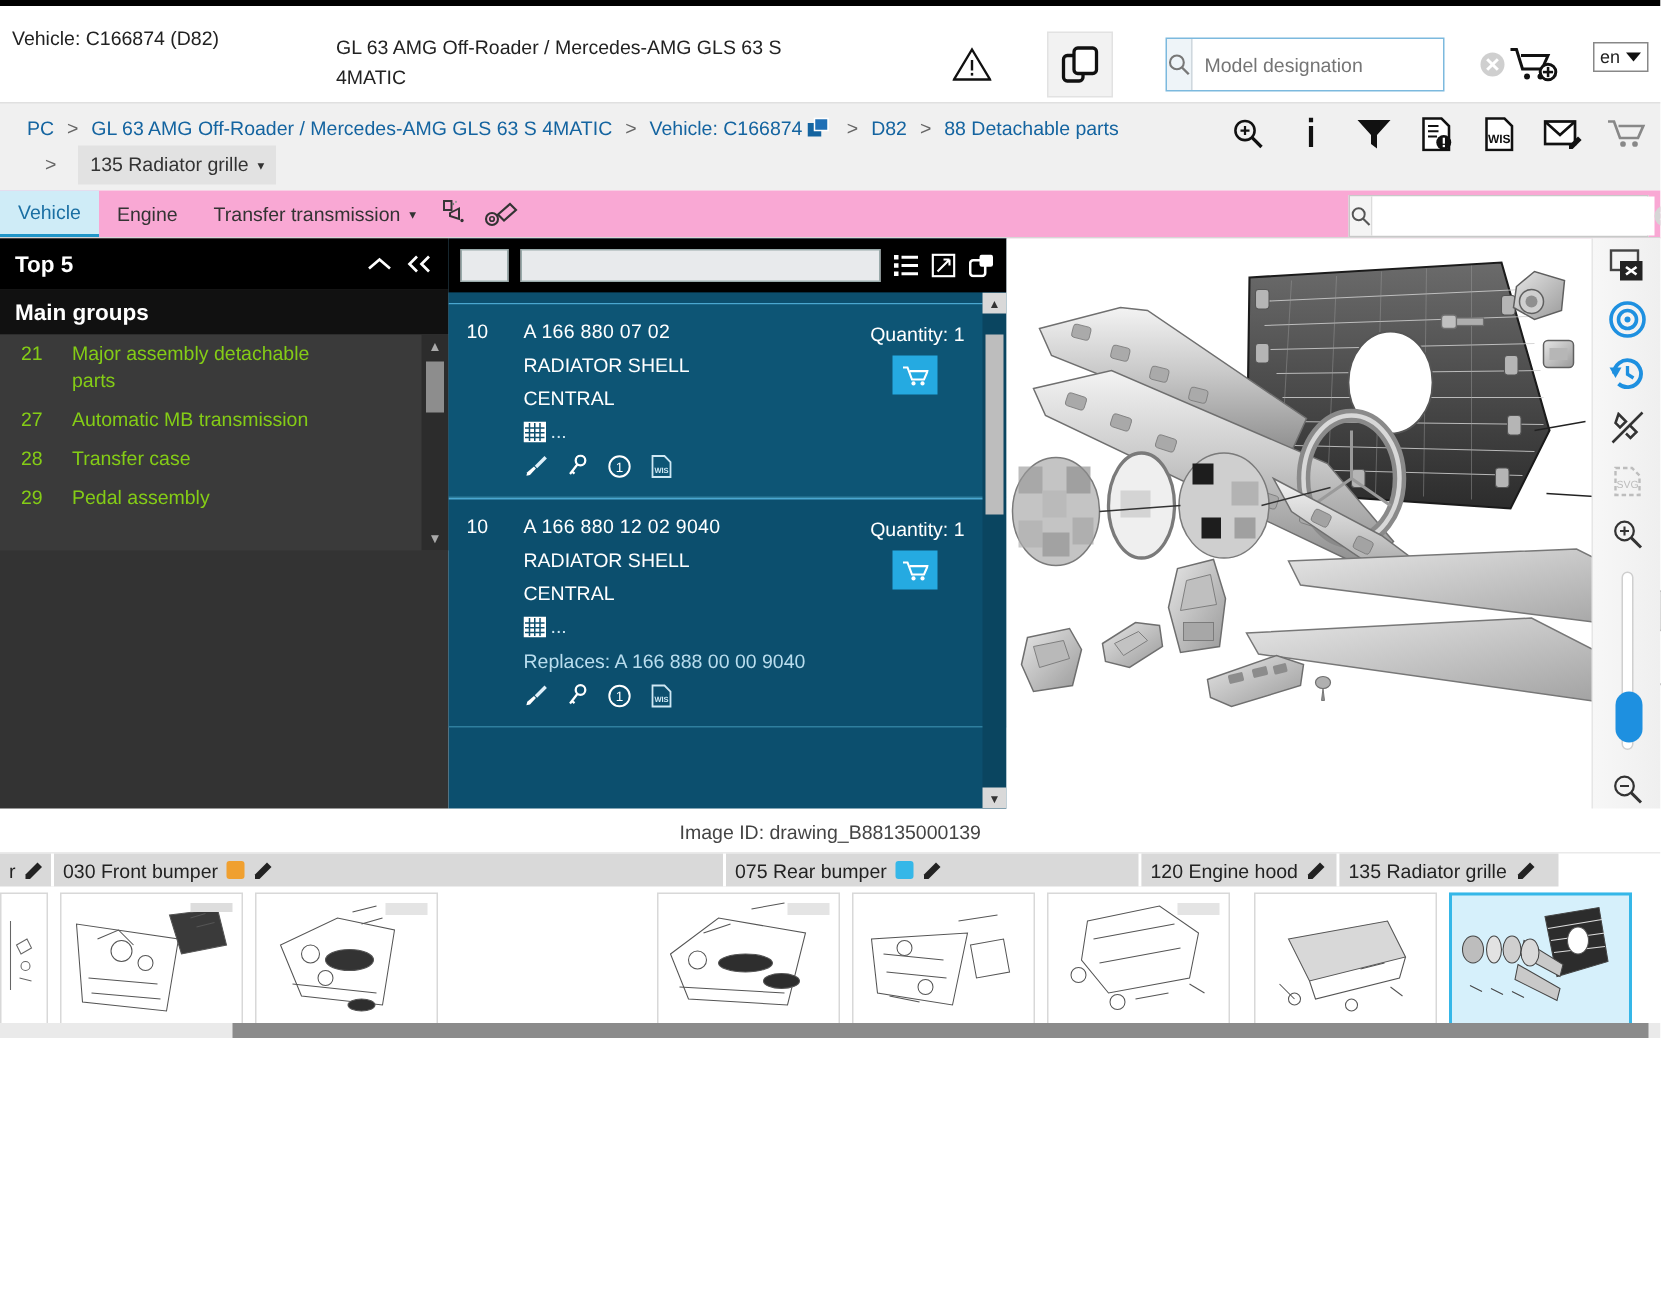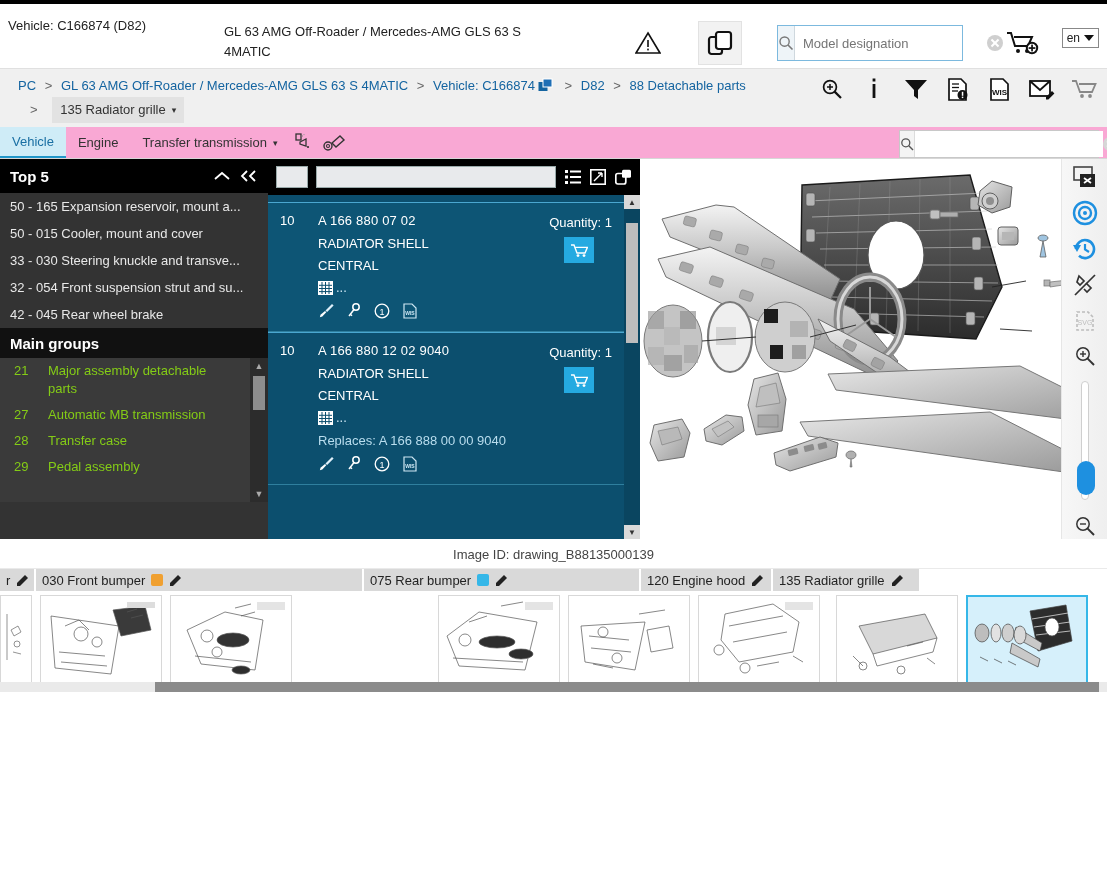--- a/index.html
+++ b/index.html
@@ -113,21 +113,21 @@
   }
   .tab-search .clr2:before, .tab-search .clr2:after{
     content:''; position:absolute; left:3px; top:6px; width:8px; height:2px; background:#fff;
   }
   .tab-search .clr2:before{ transform:rotate(45deg);} .tab-search .clr2:after{ transform:rotate(-45deg);}
 
   
   .main { position:relative; height:380px; display:flex; }
 
   
-  .sidebar { width:268px; background:#333; color:#fff; position:relative; }
+  .sidebar { width:299px; background:#333; color:#fff; position:relative; }
   .sb-head {
     background:#000; height:34px; display:flex; align-items:center;
     padding:0 10px; font-weight:bold; font-size:15px; justify-content:space-between;
   }
   .sb-head .ctrls { display:flex; gap:10px; align-items:center; }
   .sb-head .ctrl { cursor:pointer; font-size:15px; line-height:1; }
   .sb-list { background:#333; }
   .sb-item {
     padding:6px 10px; font-size:13px; color:#e8e8e8; cursor:pointer;
     white-space:nowrap; overflow:hidden; text-overflow:ellipsis;
@@ -405,27 +405,20 @@
                 <polyline points="1,8 8,2 15,8" fill="none" stroke="#fff" stroke-width="1.8"></polyline>
               </svg>
           </span>
           <span class="ctrl">
             <svg width="18" height="12" viewBox="0 0 18 12">
                 <polyline points="7,1 2,6 7,11" fill="none" stroke="#fff" stroke-width="1.8"></polyline>
                 <polyline points="15,1 10,6 15,11" fill="none" stroke="#fff" stroke-width="1.8"></polyline>
               </svg>
           </span>
         </span>
-      </div>
-      <div class="sb-list">
-        <div class="sb-item">50 - 165 Expansion reservoir, mount a...</div>
-        <div class="sb-item">50 - 015 Cooler, mount and cover</div>
-        <div class="sb-item">33 - 030 Steering knuckle and transve...</div>
-        <div class="sb-item">32 - 054 Front suspension strut and su...</div>
-        <div class="sb-item">42 - 045 Rear wheel brake</div>
       </div>
       <div class="mg-head">
         <span>Main groups</span>
       </div>
       <div class="mg-wrap">
         <div class="mg-item">
           <span class="num">21</span>
           <span style="max-width:160px">Major assembly detachable parts</span>
         </div>
         <div class="mg-item">
@@ -846,21 +839,21 @@
   <div class="strip">
     <div class="strip-heads">
       <div class="sh" style="width:36px">
         <span>r</span>
         <span class="edit">
           <svg width="14" height="14" viewBox="0 0 14 14">
               <path d="M1 10 L9 2 l3 3 l-8 8 H1 Z" fill="#222"></path>
             </svg>
         </span>
       </div>
-      <div class="sh" style="width:328px">
+      <div class="sh" style="width:448px">
         <span>030 Front bumper</span>
         <span class="swatch" style="background:#f0a030;border-radius:2px"></span>
         <span class="edit">
           <svg width="14" height="14" viewBox="0 0 14 14">
               <path d="M1 10 L9 2 l3 3 l-8 8 H1 Z" fill="#222"></path>
             </svg>
         </span>
       </div>
       <div class="sh" style="width:277px">
         <span>075 Rear bumper</span>

